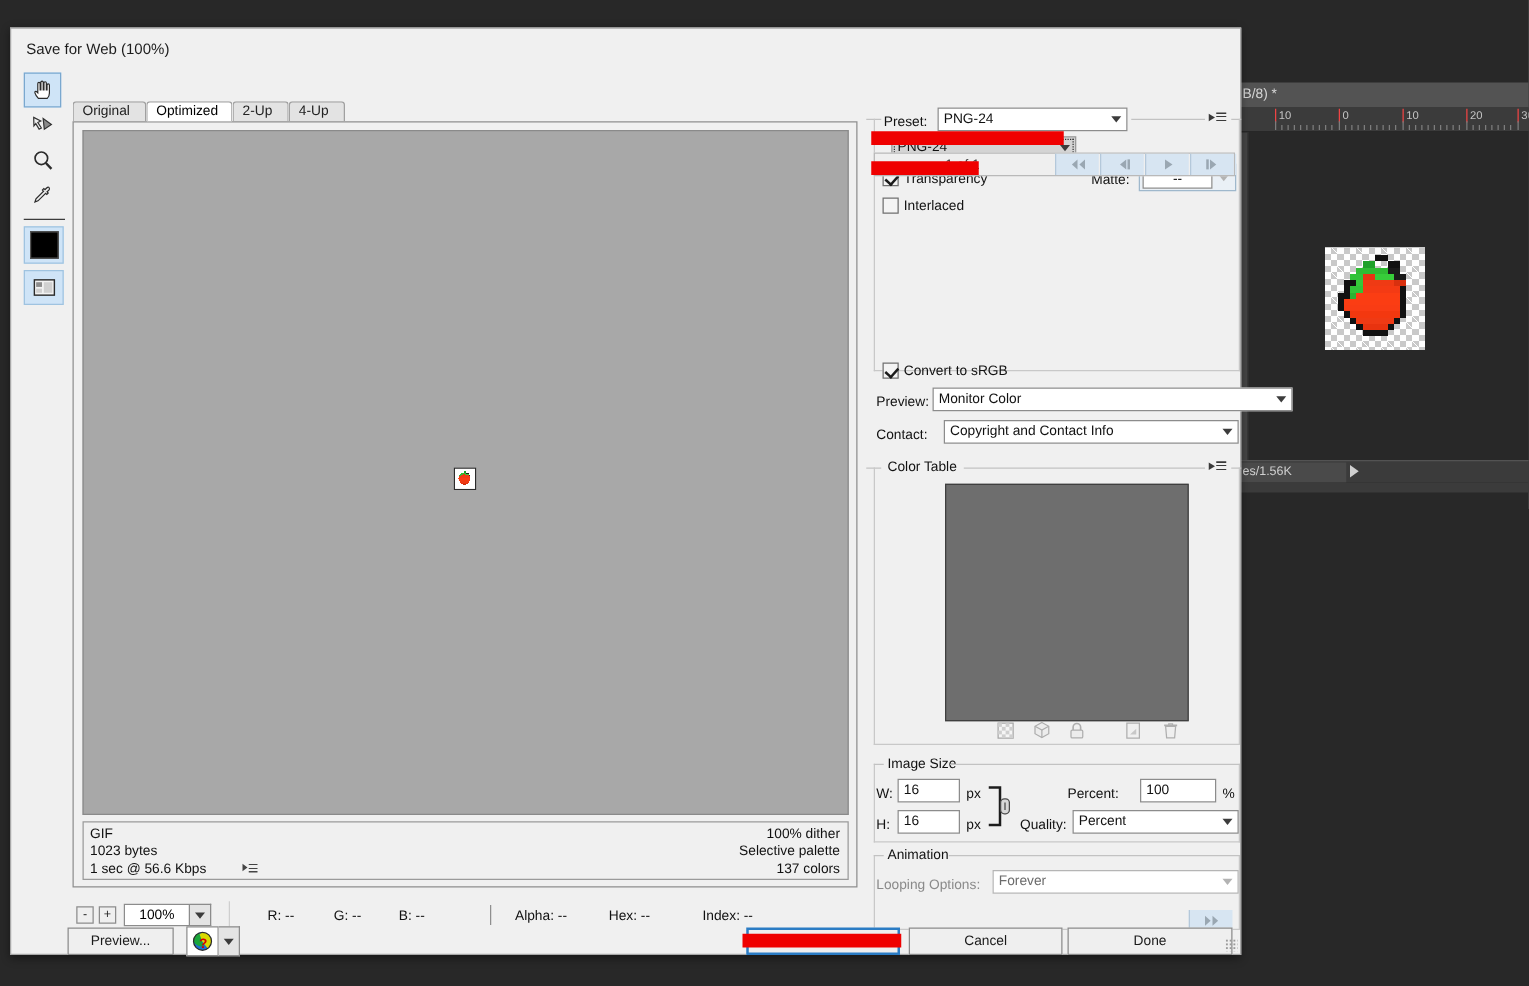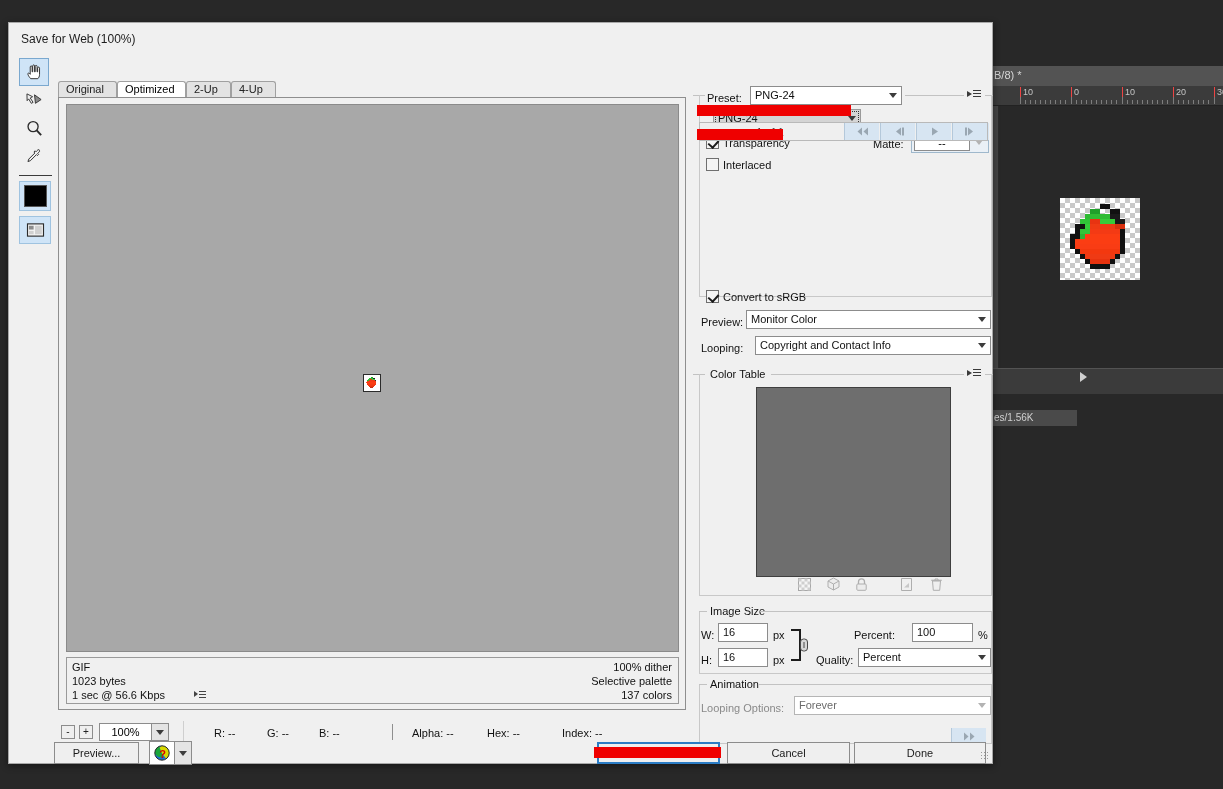--- a/index.html
+++ b/index.html
@@ -38,21 +38,21 @@
     position: absolute; left: 992px; top: 106px; width: 7px; height: 262px;
     background: #454545; border-right: 1px solid #2b2b2b;
   }
   #ps-statusbar {
     position: absolute; left: 992px; top: 368px; width: 231px; height: 18px;
     background: #3b3b3b; border-top: 1px solid #535353;
   }
   #ps-status-field {
     position: absolute; left: 0px; top: 1px; height: 16px; width: 85px;
     background: #4a4a4a; color: #d0d0d0; font-size: 10px; padding: 2px 0 0 2px;
-    white-space: nowrap; overflow: hidden; margin-top: 40px;
+    white-space: nowrap; overflow: hidden;
   }
   #ps-status-arrow {
     position: absolute; left: 88px; top: 3px; width: 0; height: 0;
     border-left: 7px solid #cfcfcf; border-top: 5px solid transparent;
     border-bottom: 5px solid transparent;
   }
   #ps-bottom-band {
     position: absolute; left: 992px; top: 386px; width: 231px; height: 8px; background: #3b3b3b;
   }
 
@@ -517,26 +517,26 @@
       <div style="position:absolute;left:2px;top:2px;width:56px;height:17px;background:#fff;border:1px solid #8c8c8c;text-align:center;font-size:11px;padding-top:2px">--</div>
       <div style="position:absolute;left:58px;top:2px;width:17px;height:17px;display:flex;align-items:center;justify-content:center">
         <span class="chev dim" style="position:relative;right:auto;top:auto"></span>
       </div>
     </div>
 
     <div class="chk checked" style="left:13px;top:212px"></div>
     <span class="lbl" style="position:absolute;left:30px;top:213px">Convert to sRGB</span>
 
     <span class="lbl" style="position:absolute;left:8px;top:238px">Preview:</span>
-    <div class="select" style="position:absolute;left:53px;top:232px;width:245px">
+    <div class="select" style="position:absolute;left:53px;top:232px;width:288px">
       <span>Monitor Color</span>
       <span class="chev"></span>
     </div>
 
-    <span class="lbl" style="position:absolute;left:8px;top:264px">Looping:</span>
+    <span class="lbl" style="position:absolute;left:8px;top:264px">Contact:</span>
     <div class="select" style="position:absolute;left:62px;top:258px;width:236px">
       <span>Copyright and Contact Info</span>
       <span class="chev"></span>
     </div>
 
     <span class="lbl" style="position:absolute;left:14px;top:290px;background:#f0f0f0;padding:0 3px">Color Table</span>
     <div class="rule" style="left:0px;top:296px;width:12px"></div>
     <div class="rule" style="left:78px;top:296px;width:193px"></div>
     <div class="panel-menu" style="left:274px;top:291px"></div>
     <div class="rule" style="left:292px;top:296px;width:8px"></div>

